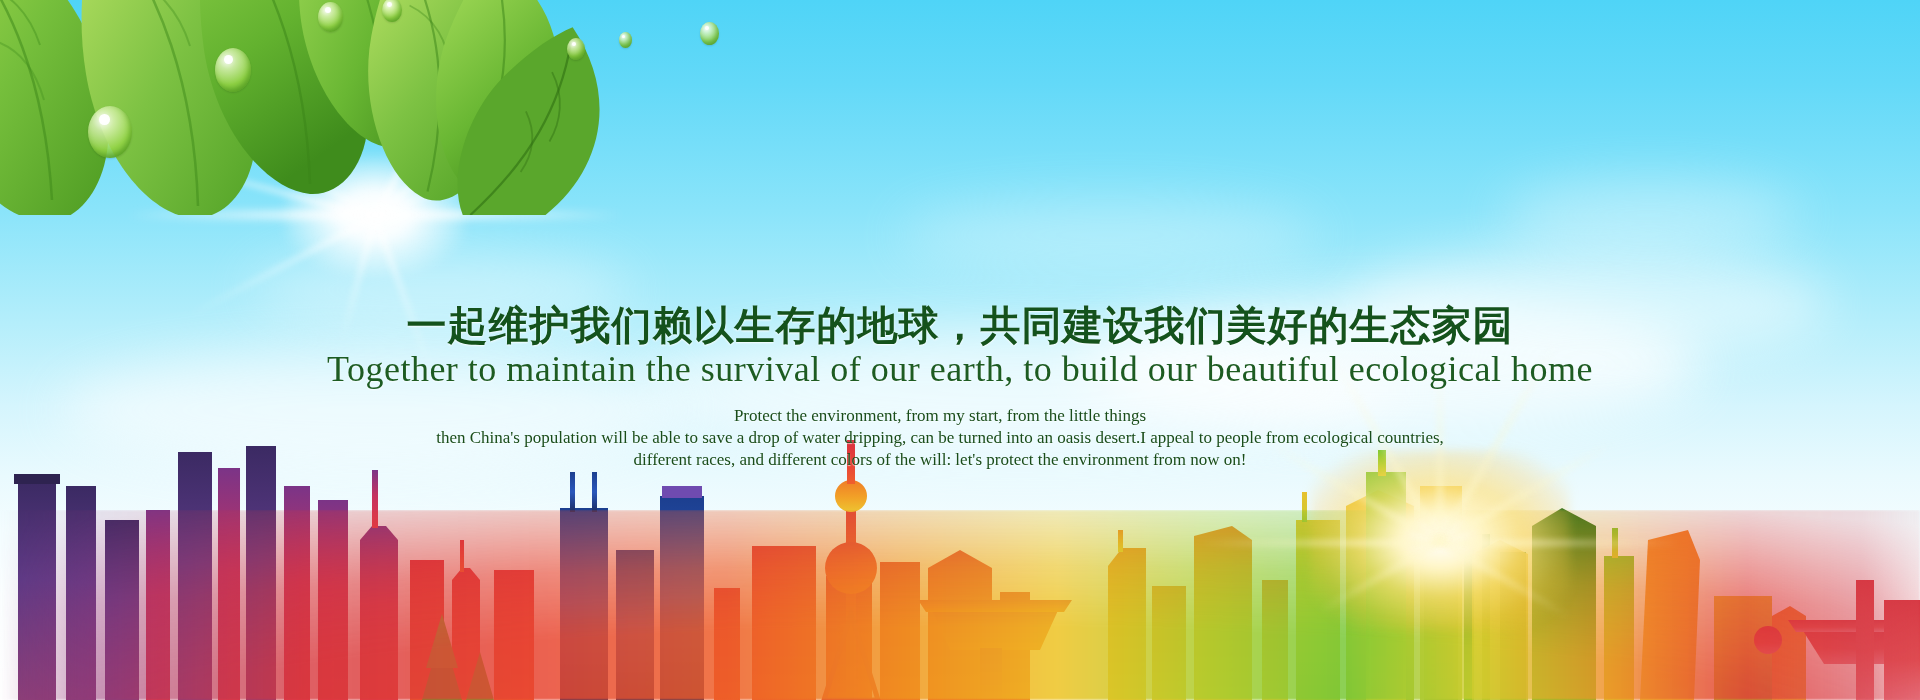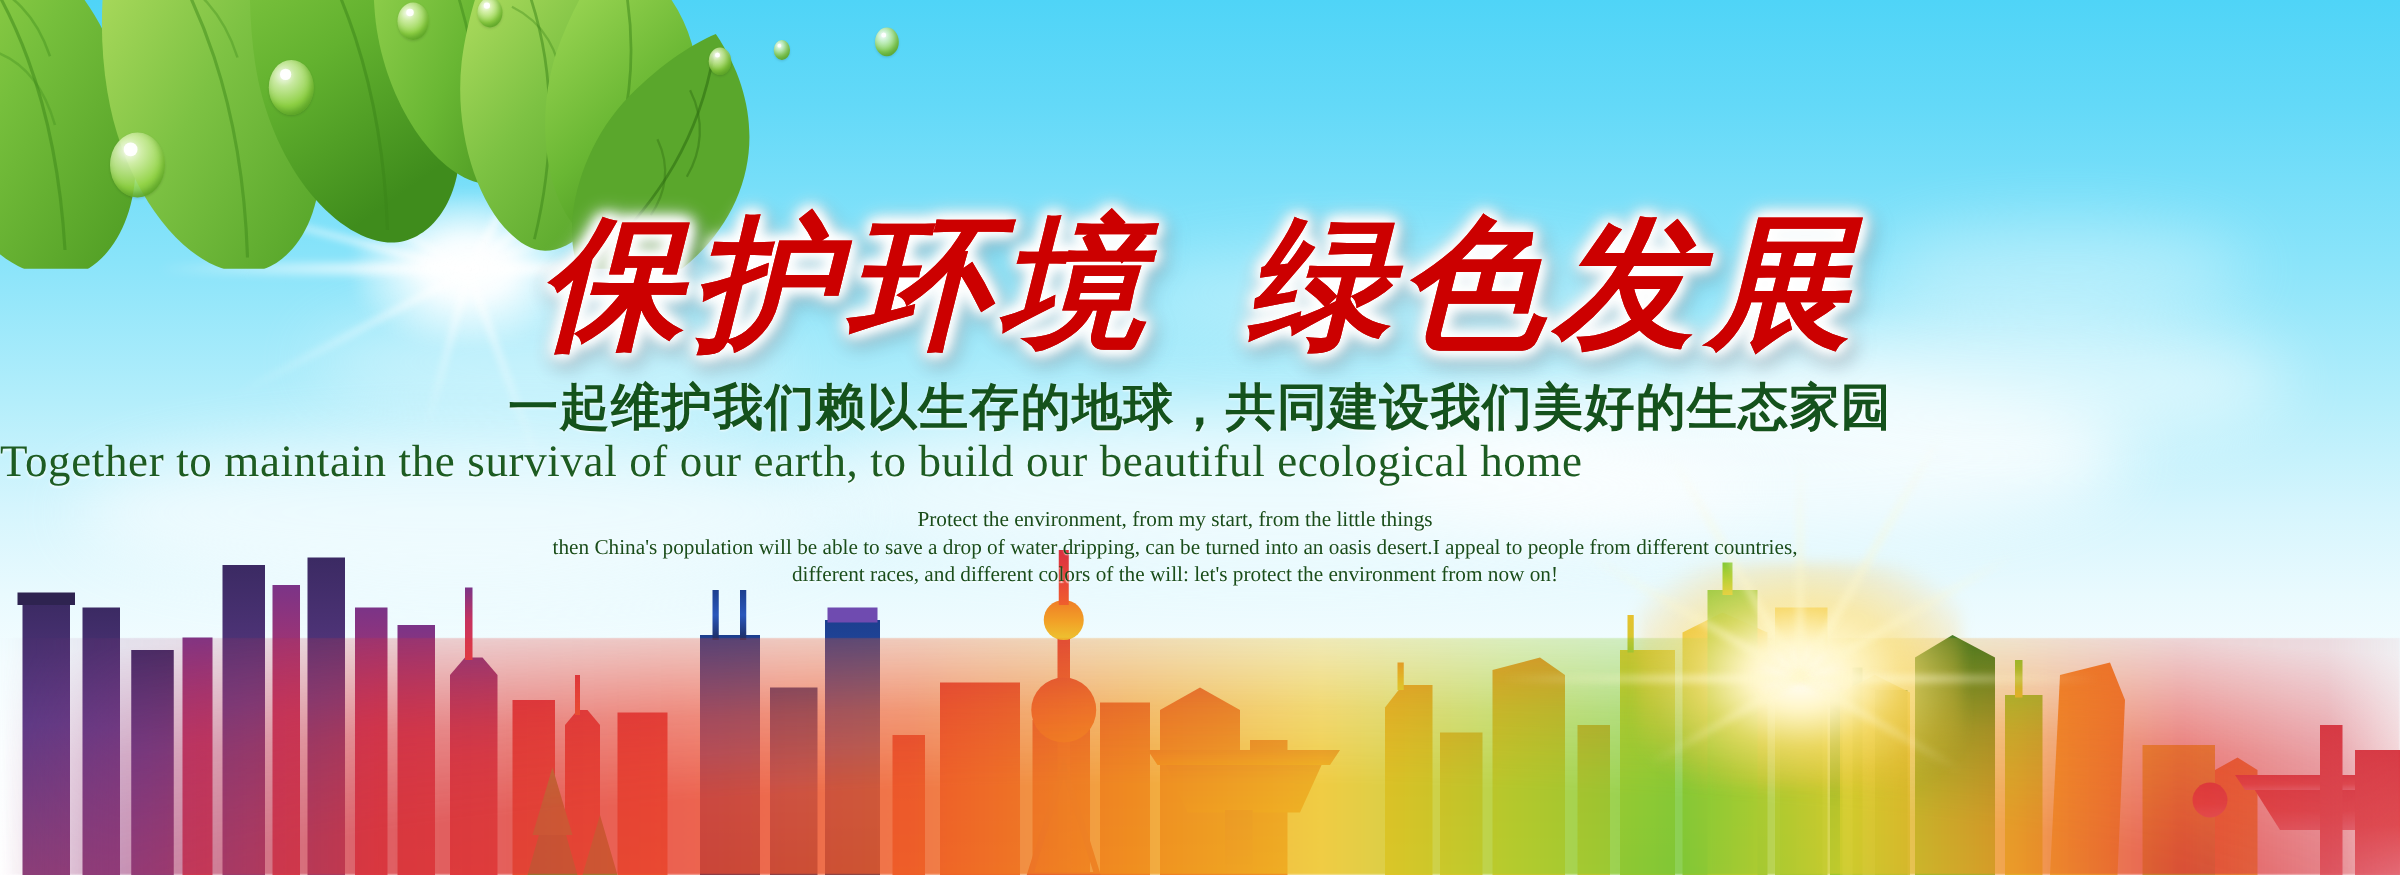--- a/index.html
+++ b/index.html
@@ -100,21 +100,21 @@
     white-space:pre;
   }
   .subtitle-cn{
     position:absolute;left:0;top:298px;width:1920px;text-align:center;
     font-family:"DejaVu Sans",sans-serif;
     font-size:40px;font-weight:700;letter-spacing:1px;
     color:#14521c;
     text-shadow:0 1px 2px rgba(255,255,255,.85);
   }
   .subtitle-en{
-    position:absolute;left:0;top:348px;width:1920px;text-align:left;
+    position:absolute;left:0;top:348px;width:1920px;text-align:center;
     font-family:"Liberation Serif",serif;
     font-size:36px;font-weight:400;letter-spacing:.5px;
     color:#1d5c22;
     text-shadow:0 1px 2px rgba(255,255,255,.8);
   }
   .para{
     position:absolute;left:0;top:405px;width:1880px;text-align:center;
     font-family:"Liberation Serif",serif;
     font-size:17px;line-height:22px;color:#194d1a;
     text-shadow:0 1px 1px rgba(255,255,255,.75);
@@ -383,23 +383,22 @@
       <div class="gray" style="width:180px;height:5px;transform:rotate(-90deg);"></div>
       <div class="gray" style="width:210px;height:5px;transform:rotate(-120deg);"></div>
       <div class="gray" style="width:200px;height:5px;transform:rotate(-150deg);"></div>
       <div class="gray" style="width:240px;height:6px;transform:rotate(180deg);"></div>
       <div class="gray" style="width:150px;height:4px;transform:rotate(30deg);"></div>
       <div class="gray" style="width:140px;height:4px;transform:rotate(150deg);"></div>
     </div>
   </div>
 
   <div class="content">
-    <div class="title">保护环境  绿色发展</div>
     <div class="subtitle-cn">一起维护我们赖以生存的地球，共同建设我们美好的生态家园</div>
     <div class="subtitle-en">Together to maintain the survival of our earth, to build our beautiful ecological home</div>
     <div class="para">
       <div>Protect the environment, from my start, from the little things</div>
-      <div>then China's population will be able to save a drop of water dripping, can be turned into an oasis desert.I appeal to people from different countries,</div>
+      <div>then China's population will be able to save a drop of water dripping, can be turned into an oasis desert.I appeal to people from ecological countries,</div>
       <div>different races, and different colors of the will: let's protect the environment from now on!</div>
     </div>
   </div>
 
 </div>
 
 </body></html>

